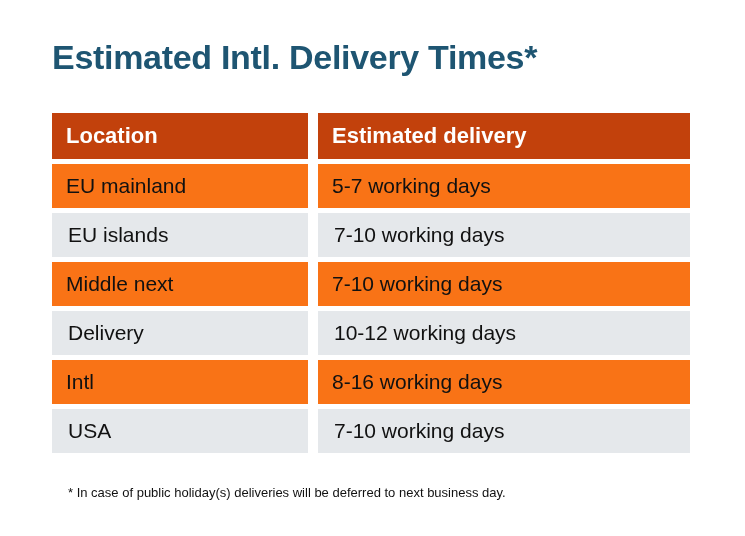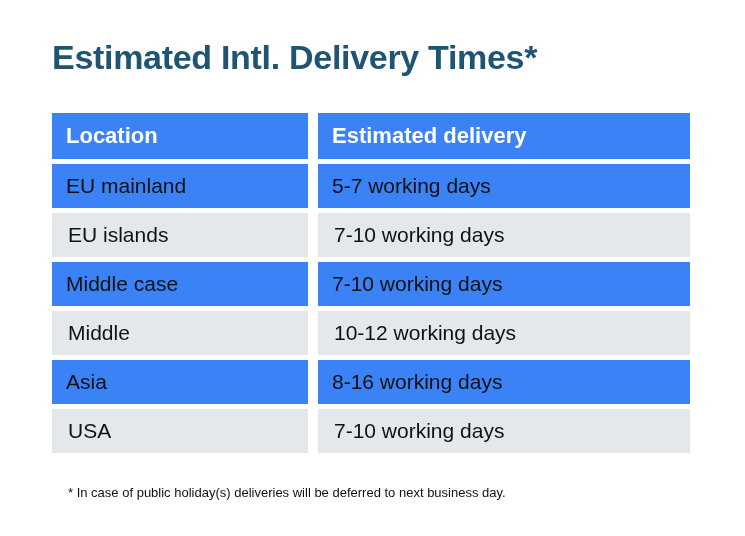--- a/index.html
+++ b/index.html
@@ -60,27 +60,27 @@
     margin-right: 10px;
   }
   .cell-delivery {
     width: 372px;
   }
   .row-header {
     height: 46px;
     margin-bottom: 5px;
   }
   .row-header .cell {
-    background: #3b82f6;
+    background: #c2410c;
     color: #ffffff;
     font-weight: bold;
     font-size: 22px;
   }
   .row-odd .cell {
-    background: #3b82f6;
+    background: #f97316;
   }
   .row-even .cell {
     background: #e5e8eb;
     padding-left: 16px;
   }
   .footnote {
     position: absolute;
     left: 68px;
     top: 483px;
     font-size: 13px;
@@ -107,31 +107,31 @@
       <div class="cell cell-location">EU mainland</div>
       <div class="cell cell-delivery">5-7 working days</div>
     </div>
 
     <div class="row row-even">
       <div class="cell cell-location">EU islands</div>
       <div class="cell cell-delivery">7-10 working days</div>
     </div>
 
     <div class="row row-odd">
-      <div class="cell cell-location">Middle case</div>
+      <div class="cell cell-location">Middle next</div>
       <div class="cell cell-delivery">7-10 working days</div>
     </div>
 
     <div class="row row-even">
-      <div class="cell cell-location">Middle</div>
+      <div class="cell cell-location">Delivery</div>
       <div class="cell cell-delivery">10-12 working days</div>
     </div>
 
     <div class="row row-odd">
-      <div class="cell cell-location">Asia</div>
+      <div class="cell cell-location">Intl</div>
       <div class="cell cell-delivery">8-16 working days</div>
     </div>
 
     <div class="row row-even">
       <div class="cell cell-location">USA</div>
       <div class="cell cell-delivery">7-10 working days</div>
     </div>
 
   </div>
 

